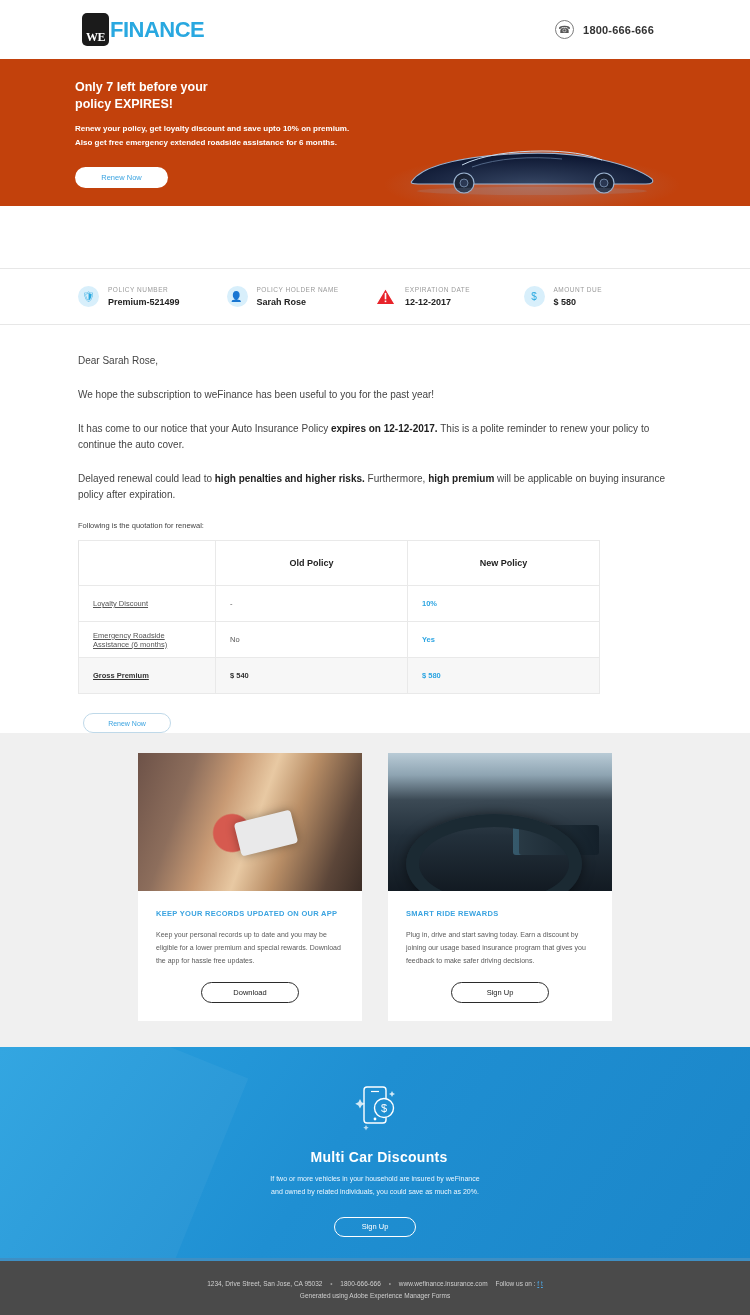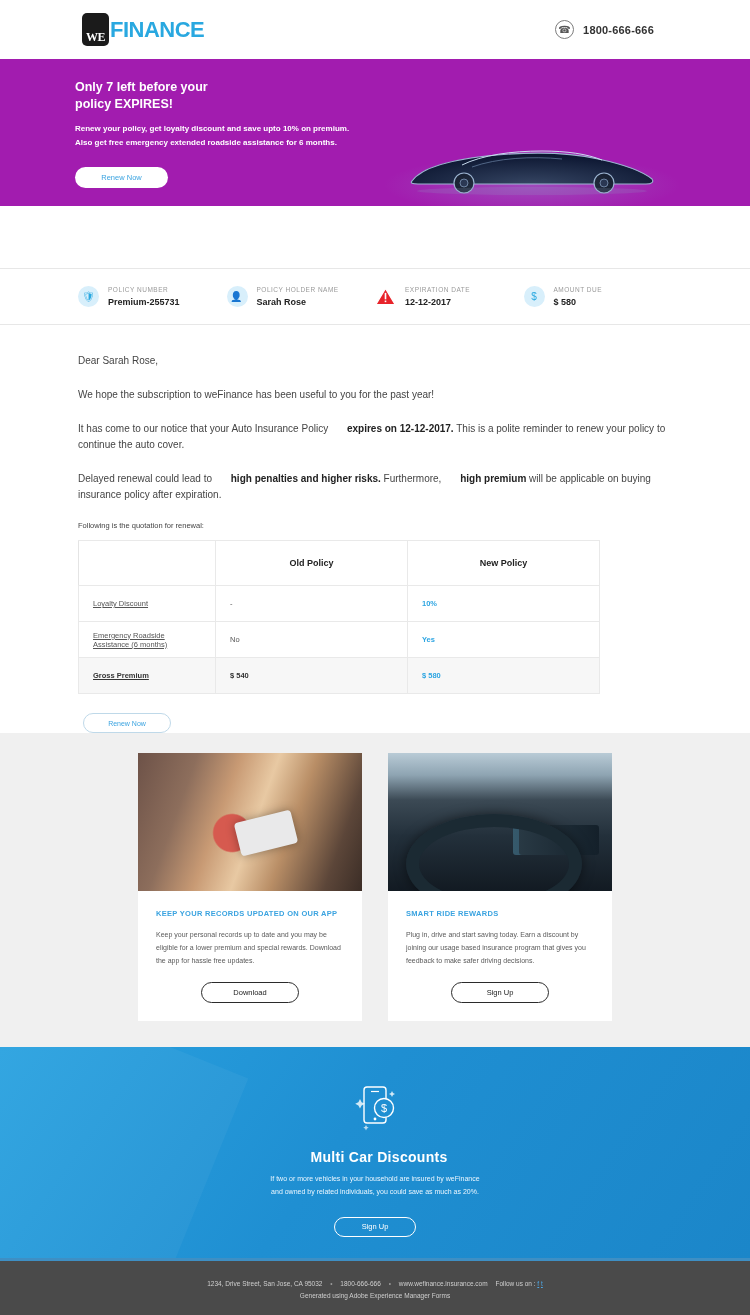--- a/index.html
+++ b/index.html
@@ -46,21 +46,21 @@
     border: 1px solid #7d7d7d;
     display: flex; align-items: center; justify-content: center;
     color: #555; font-size: 10px;
   }
   .phone-number { font-size: 11px; color: #333; font-weight: bold; letter-spacing: 0.2px; }
 
   
   .hero {
     position: relative;
     height: 147px;
-    background: #a21caf;
+    background: #c2410c;
     overflow: hidden;
   }
   .hero-inner { position: relative; padding: 20px 0 0 75px; z-index: 3; }
   .hero-title {
     color: #fff; font-size: 12.5px; font-weight: bold; line-height: 1.35;
   }
   .hero-sub {
     color: #fff; font-size: 8px; font-weight: bold; line-height: 1.75;
     margin-top: 9px;
   }
@@ -110,21 +110,21 @@
     color: #29a8e0; font-size: 10px;
     flex: 0 0 auto;
   }
   .sum-icon.warn { background: transparent; }
   .sum-label { font-size: 6.5px; color: #9a9a9a; letter-spacing: 0.5px; text-transform: uppercase; }
   .sum-value { font-size: 9px; color: #222; font-weight: bold; margin-top: 4px; }
 
   
   .body-copy { padding: 28px 78px 0; }
   .body-copy p { font-size: 10px; color: #444; line-height: 1.6; margin-bottom: 18px; }
-  .body-copy p b { color: #222; margin-left: 16px; }
+  .body-copy p b { color: #222; }
   .quote-line { font-size: 7.5px; color: #444; margin: 12px 0 10px; }
 
   
   .quote-table {
     width: 522px;
     margin: 0 0 0 78px;
     border-collapse: collapse;
     border: 1px solid #e4e4e4;
     table-layout: fixed;
   }
@@ -311,21 +311,21 @@
   </div>
 
   <div class="gap-white"></div>
 
   
   <div class="summary">
     <div class="sum-item">
       <span class="sum-icon">🛡</span>
       <span>
         <span class="sum-label" style="display:block">POLICY NUMBER</span>
-        <span class="sum-value" style="display:block">Premium-255731</span>
+        <span class="sum-value" style="display:block">Premium-521499</span>
       </span>
     </div>
     <div class="sum-item">
       <span class="sum-icon">👤</span>
       <span>
         <span class="sum-label" style="display:block">POLICY HOLDER NAME</span>
         <span class="sum-value" style="display:block">Sarah Rose</span>
       </span>
     </div>
     <div class="sum-item">

